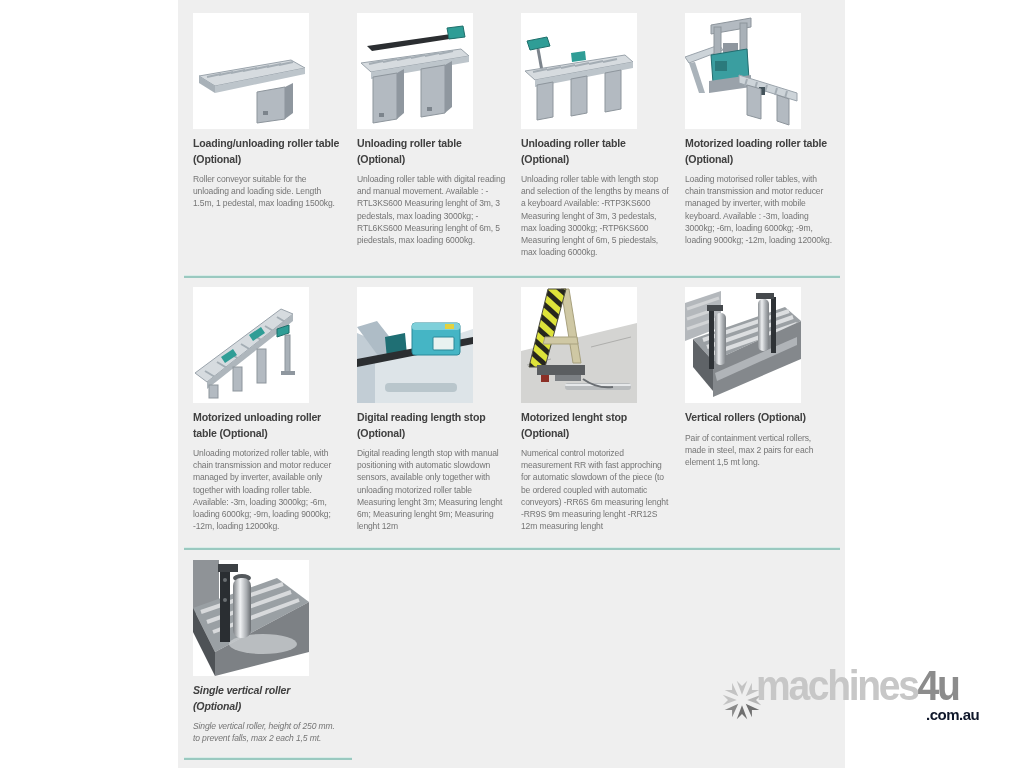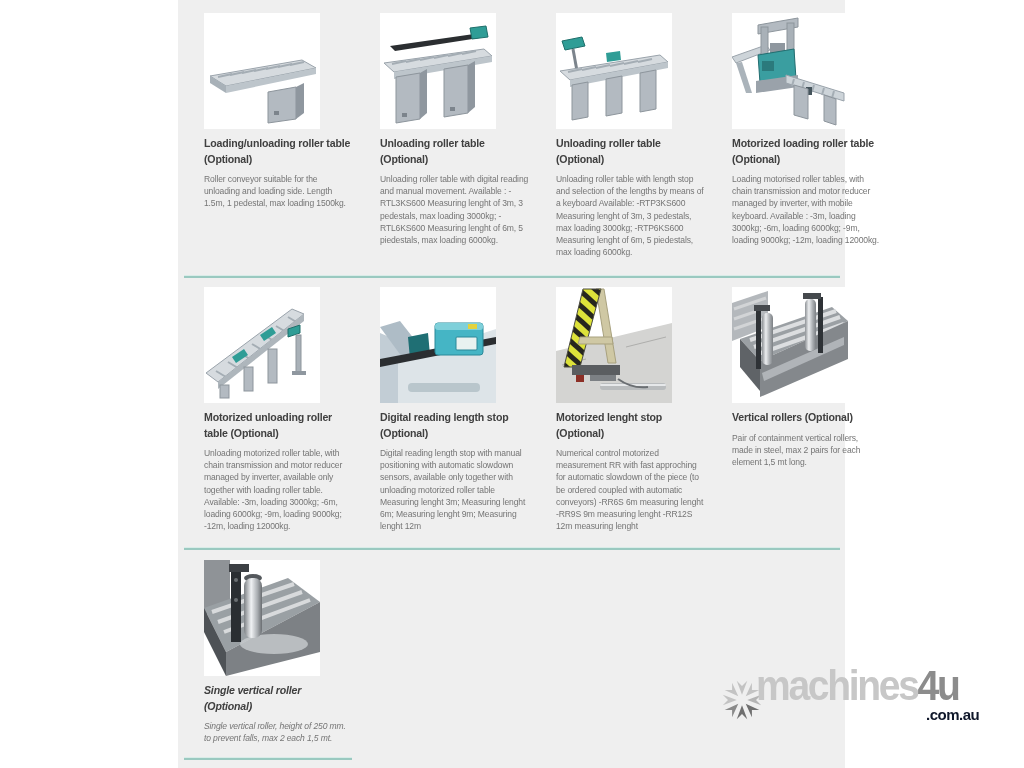--- a/index.html
+++ b/index.html
@@ -3,21 +3,21 @@
 <meta charset="utf-8">
 <style>
   * { box-sizing: border-box; margin: 0; padding: 0; }
   html,body { width:1024px; height:768px; background:#ffffff; overflow:hidden;
               font-family:"Liberation Sans", sans-serif; }
   #page { position:relative; width:1024px; height:768px; background:#ffffff; }
 
   
   #panel { position:absolute; left:178px; top:0; width:667px; height:768px; background:#efefef; }
 
-  .row { position:absolute; left:26px; display:flex; gap:28px; }
+  .row { position:absolute; left:15px; display:flex; gap:16px; }
   .row1 { top:13px; } .row2 { top:287px; } .row3 { top:560px;font-style:italic; }
 
   .card { width:148px; }
   .pimg { width:116px; height:116px; background:#ffffff; overflow:hidden; }
   .pimg svg { display:block; width:116px; height:116px; }
 
   .ctext { width:161px; transform:scaleX(0.92); transform-origin:0 0; }
   .ptitle { margin-top:7px; font-size:11.5px; line-height:15.5px; font-weight:bold;
             color:#404040; letter-spacing:-0.2px; white-space:pre-line; }
   .pdesc { margin-top:6px; font-size:9.3px; line-height:12.2px; color:#757575;

